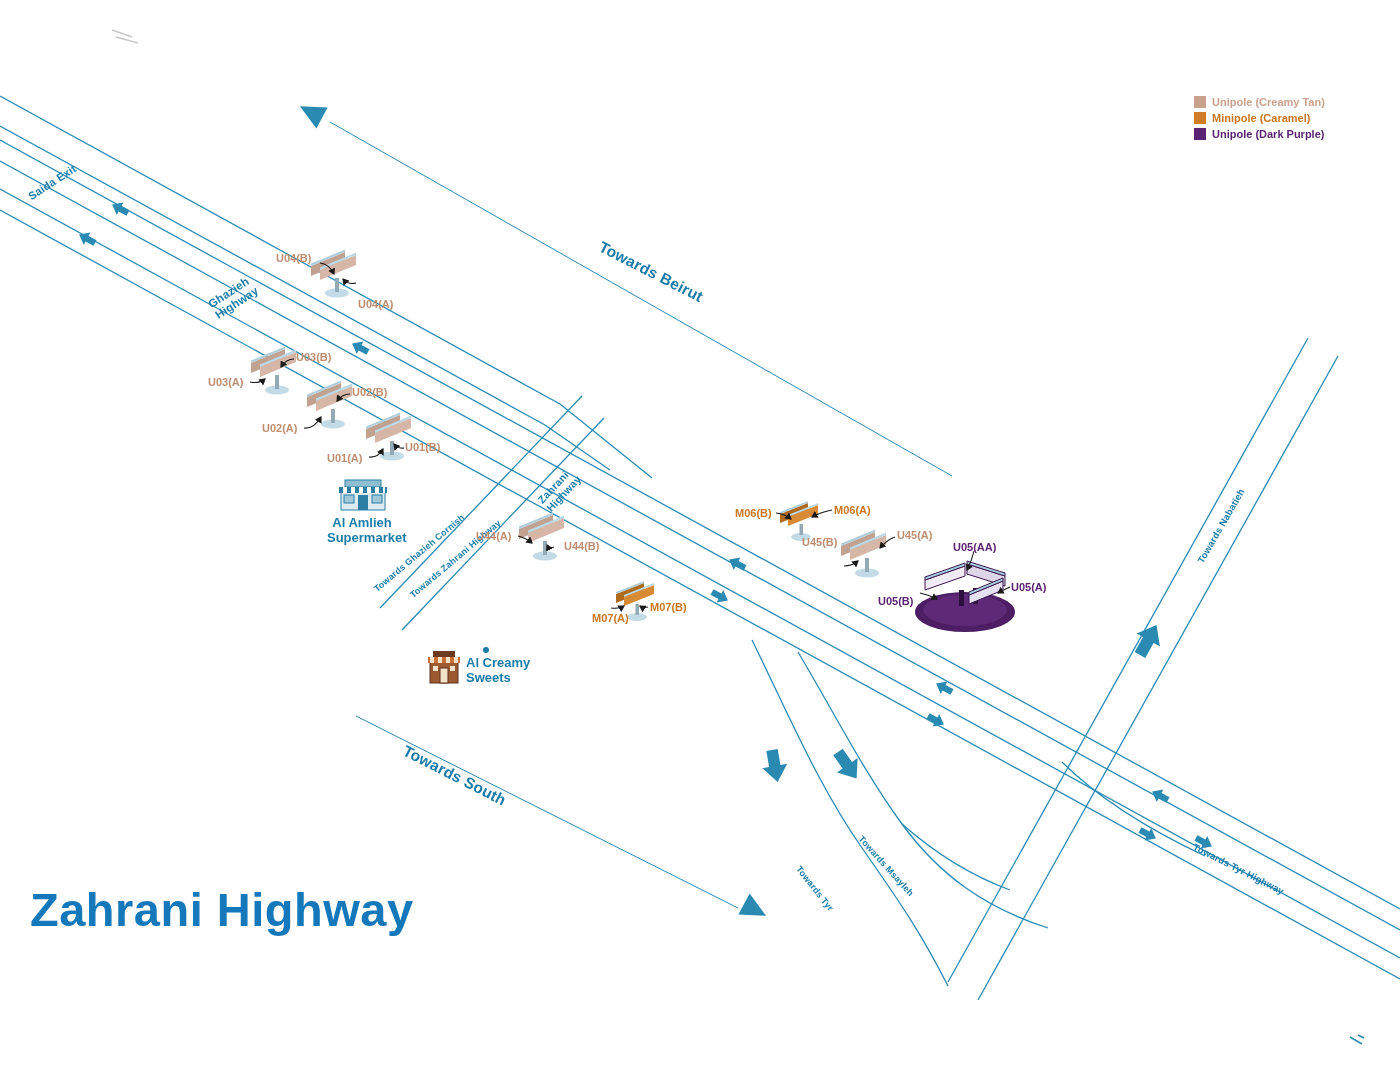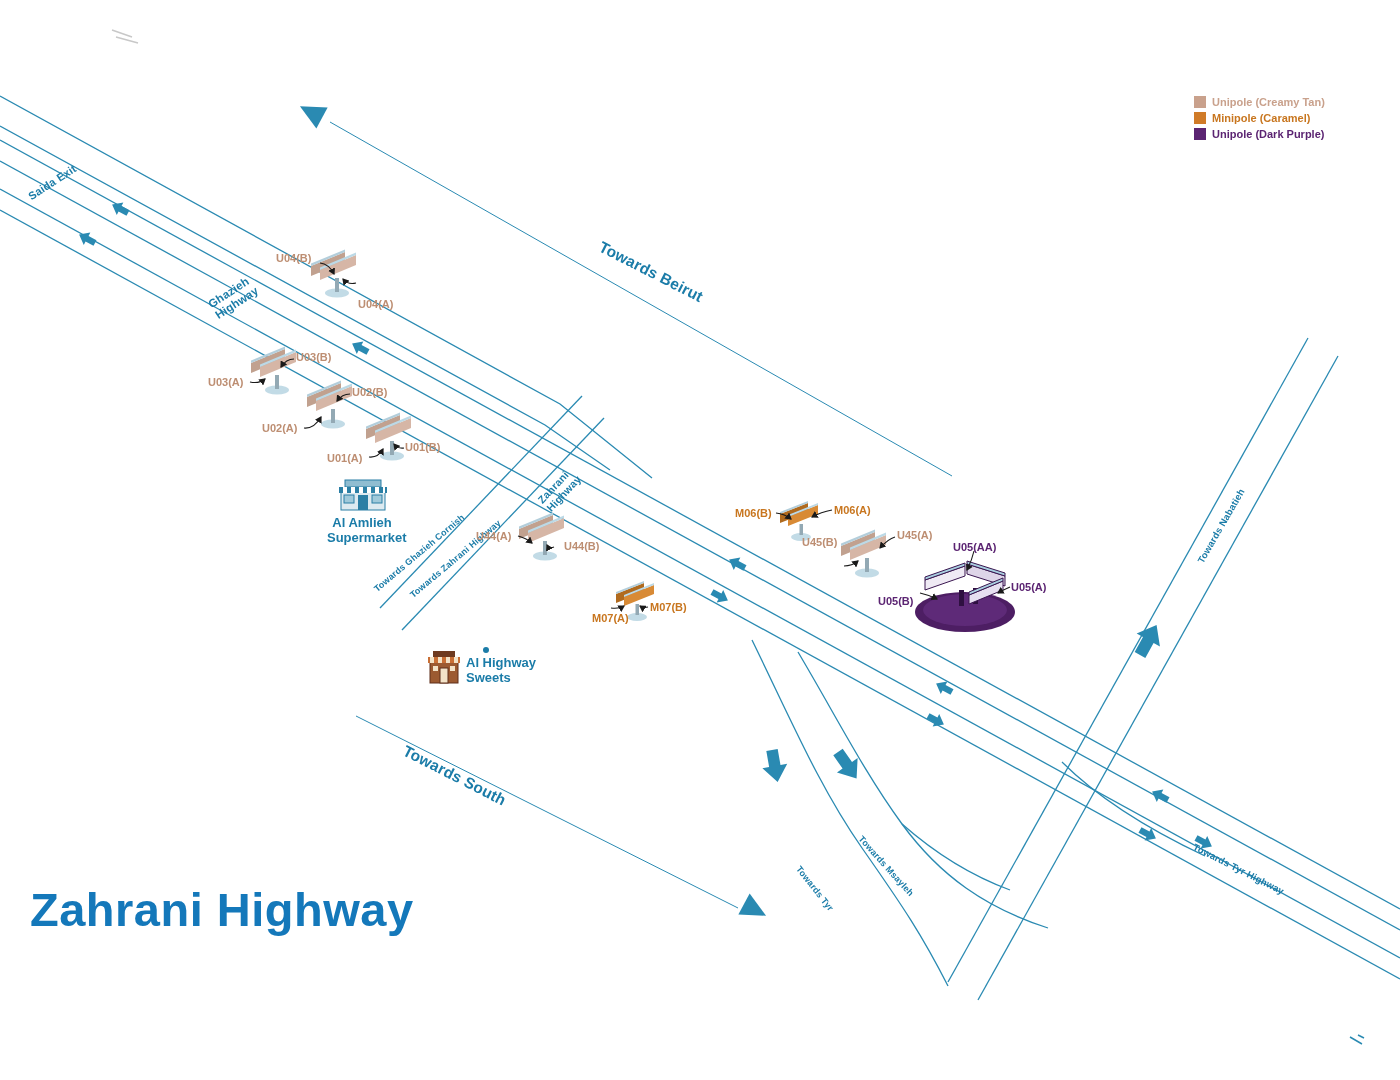--- a/index.html
+++ b/index.html
@@ -260,16 +260,16 @@
         <g fill="#f3e3c8">
           <rect x="4" y="9" width="4" height="6"></rect>
           <rect x="12" y="9" width="4" height="6"></rect>
           <rect x="20" y="9" width="4" height="6"></rect>
           <rect x="28" y="9" width="4" height="6"></rect>
         </g>
         <rect x="14" y="20" width="8" height="15" fill="#f3e3c8" stroke="#5e2f1a"></rect>
         <rect x="7" y="18" width="5" height="5" fill="#f3e3c8"></rect>
         <rect x="24" y="18" width="5" height="5" fill="#f3e3c8"></rect>
       </svg></div>
-    <div class="landmark-label" style="left: 466px; top: 656px; color: rgb(27, 124, 168); text-align: left;">Al Highway
+    <div class="landmark-label" style="left: 466px; top: 656px; color: rgb(27, 124, 168); text-align: left;">Al Creamy
 Sweets</div>
     <div class="landmark-dot" style="left: 483px; top: 647px; background: rgb(27, 124, 168);"></div>
   </div>
 
 </body></html>

